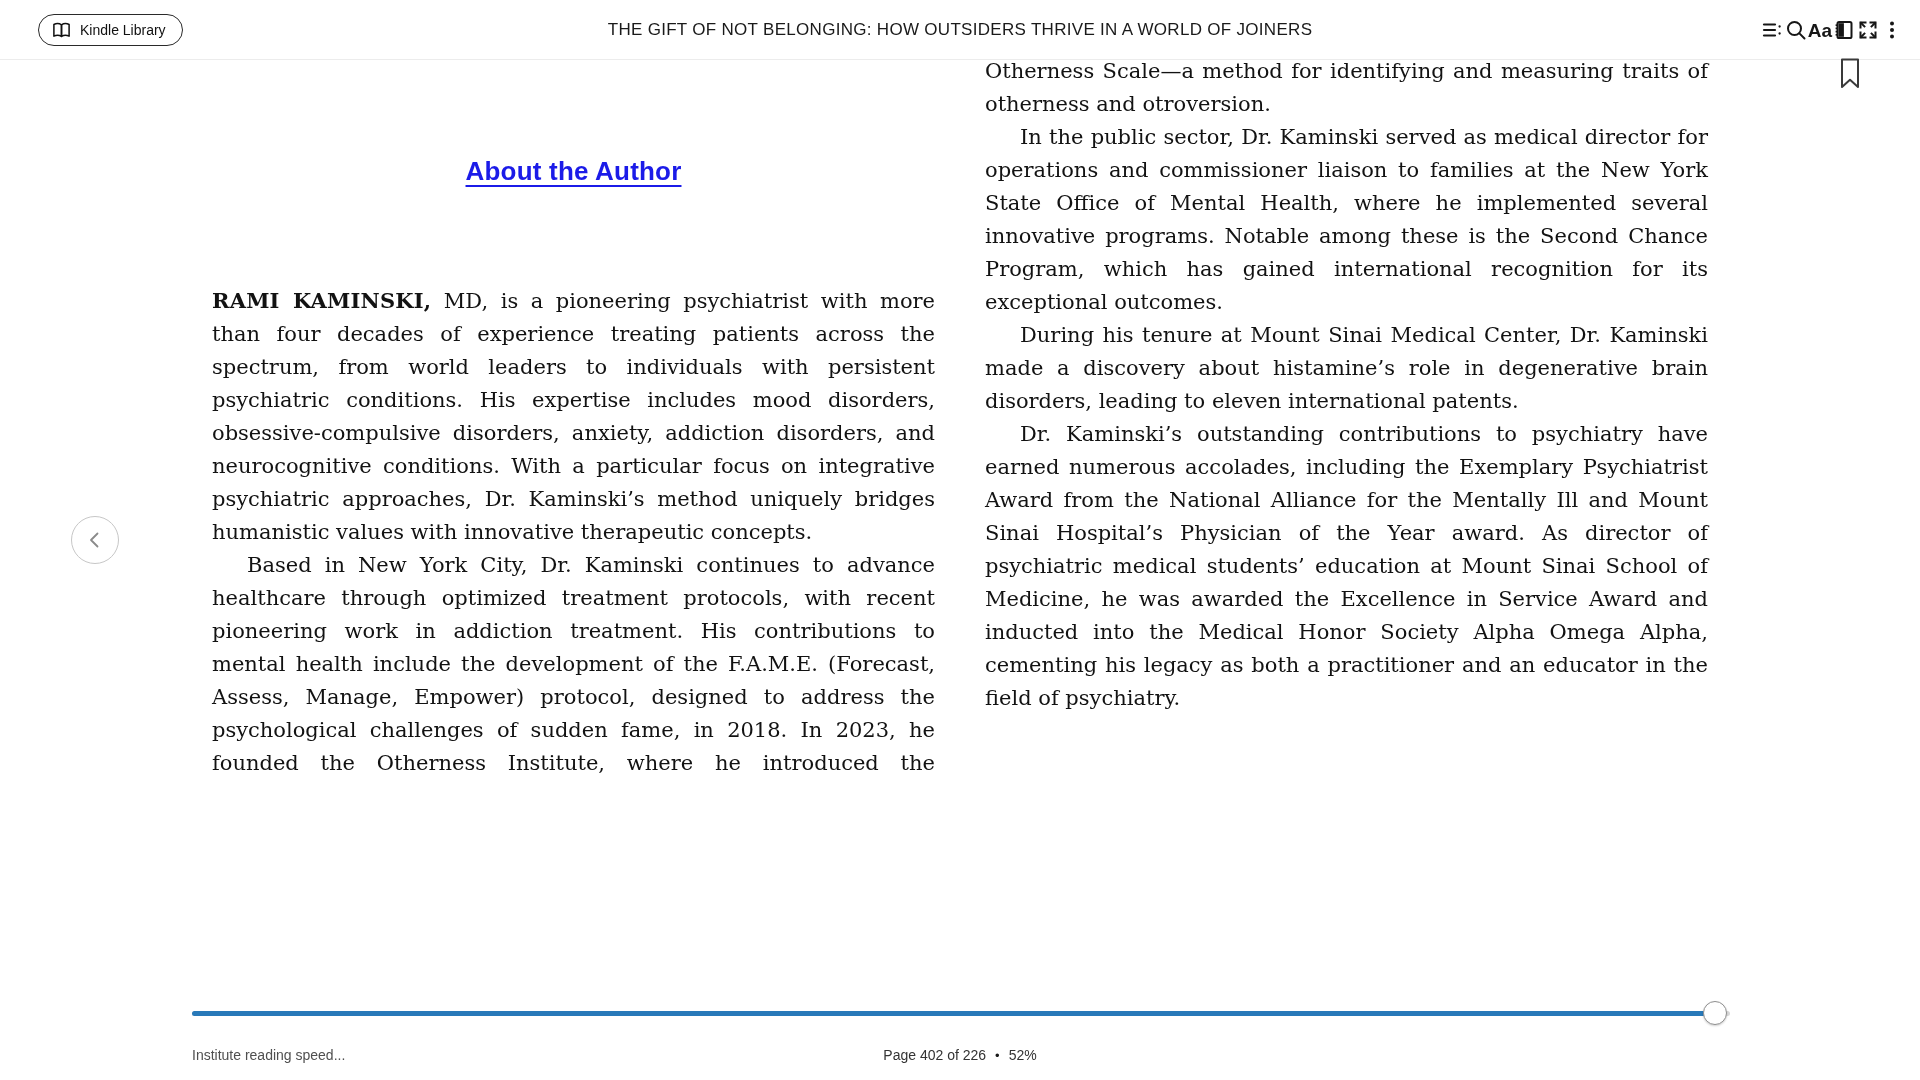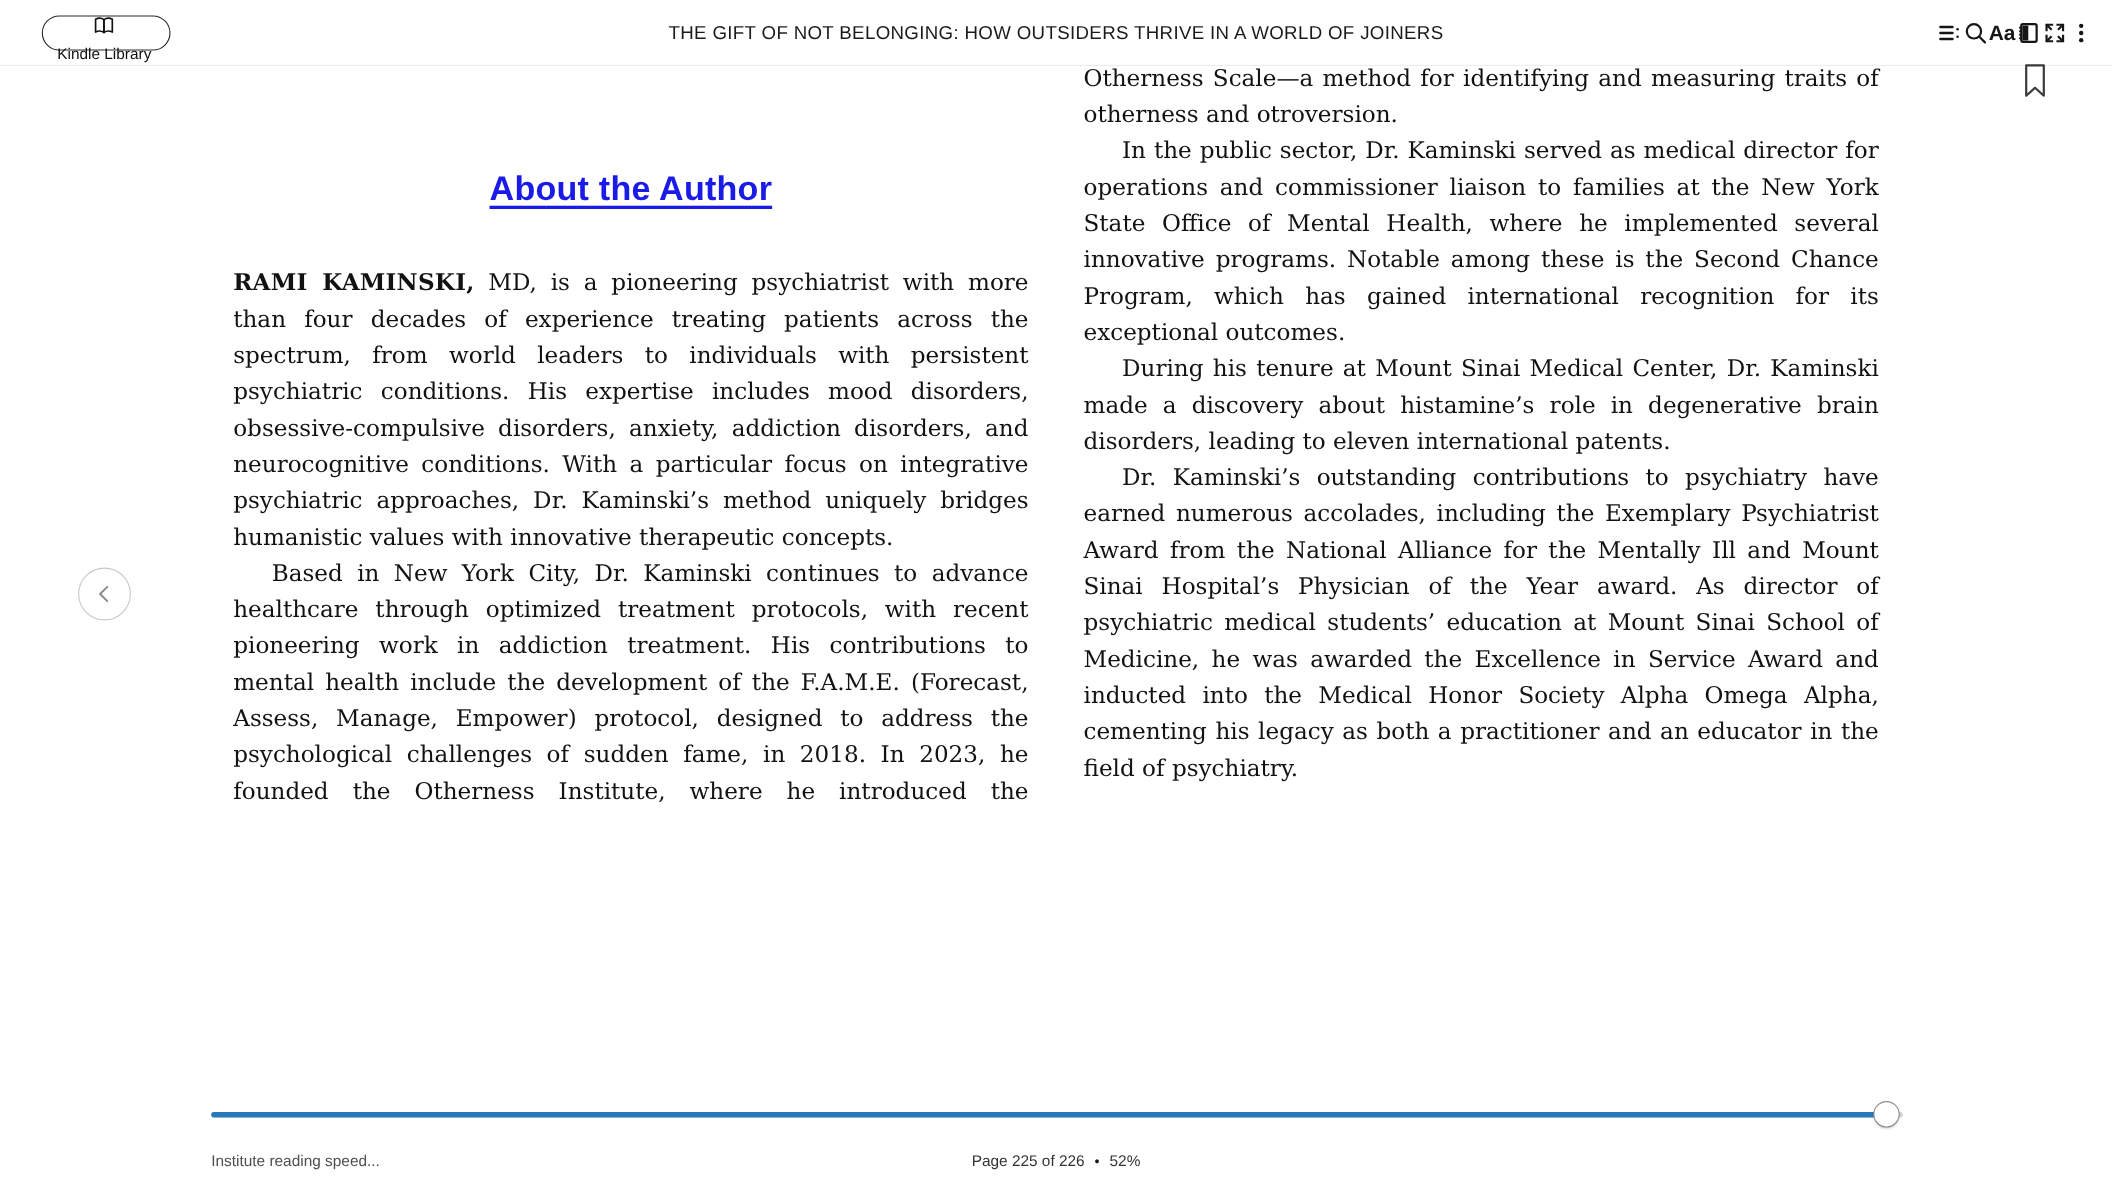--- a/index.html
+++ b/index.html
@@ -21,21 +21,21 @@
   .topbar{
     position:absolute;top:0;left:0;width:1920px;height:60px;
     background:#ffffff;border-bottom:1px solid #ececec;
     display:flex;align-items:center;
   }
   .lib-btn{
     position:absolute;left:38px;top:14px;height:32px;
     display:inline-flex;align-items:center;gap:9px;
     padding:0 16px 0 13px;border:1.4px solid #2a2a2a;border-radius:16px;
     background:#ffffff;font-family:"Liberation Sans",sans-serif;
-    font-size:14px;color:#111;cursor:pointer;flex-direction:column;
+    font-size:14px;color:#111;cursor:pointer;
   }
   .book-title{
     position:absolute;left:0;right:0;top:0;height:60px;
     display:flex;align-items:center;justify-content:center;
     font-size:17px;letter-spacing:.3px;color:#1a1a1a;
     white-space:nowrap;pointer-events:none;
   }
   .topbar-actions{
     position:absolute;right:16px;top:0;height:60px;
     display:flex;align-items:center;
@@ -60,24 +60,24 @@
   }
   
   .content{
     position:absolute;left:212px;top:55px;width:1496px;
     display:flex;gap:50px;
     font-family:"DejaVu Serif","Liberation Serif",serif;
     font-size:21px;line-height:33px;color:var(--ink);
   }
   .col{width:723px;}
   .chapter-link{
-    margin-top:100px;margin-bottom:52px;
+    margin-top:100px;margin-bottom:96px;
     text-align:center;
     font-family:"Liberation Sans",sans-serif;
-    font-size:31px;font-weight:600;letter-spacing:.2px;
+    font-size:26px;font-weight:600;letter-spacing:.2px;
     color:var(--link-blue);text-decoration:underline;
     text-underline-offset:5px;cursor:pointer;
   }
   .content p{text-align:justify;}
   .content p.indent{text-indent:35px;}
   .content p.flow-cont{text-align-last:justify;}
   .lead-bold{font-weight:bold;letter-spacing:.2px;}
   
   .progress-track{
     position:absolute;left:192px;top:1011px;width:1538px;height:5px;
@@ -213,17 +213,17 @@
 </main>
 
 <div class="progress-track">
   <div class="progress-fill" style="width: 99%;"></div>
   <div class="progress-handle" style="left: calc(99% - 12px);"></div>
 </div>
 
 <div class="status-row">
   <span class="status-left">Institute reading speed...</span>
   <span class="status-center">
-    <span>Page 225 of 226</span>
+    <span>Page 402 of 226</span>
     <span class="dot">•</span>
     <span>52%</span>
   </span>
 </div>
 
 </body></html>

